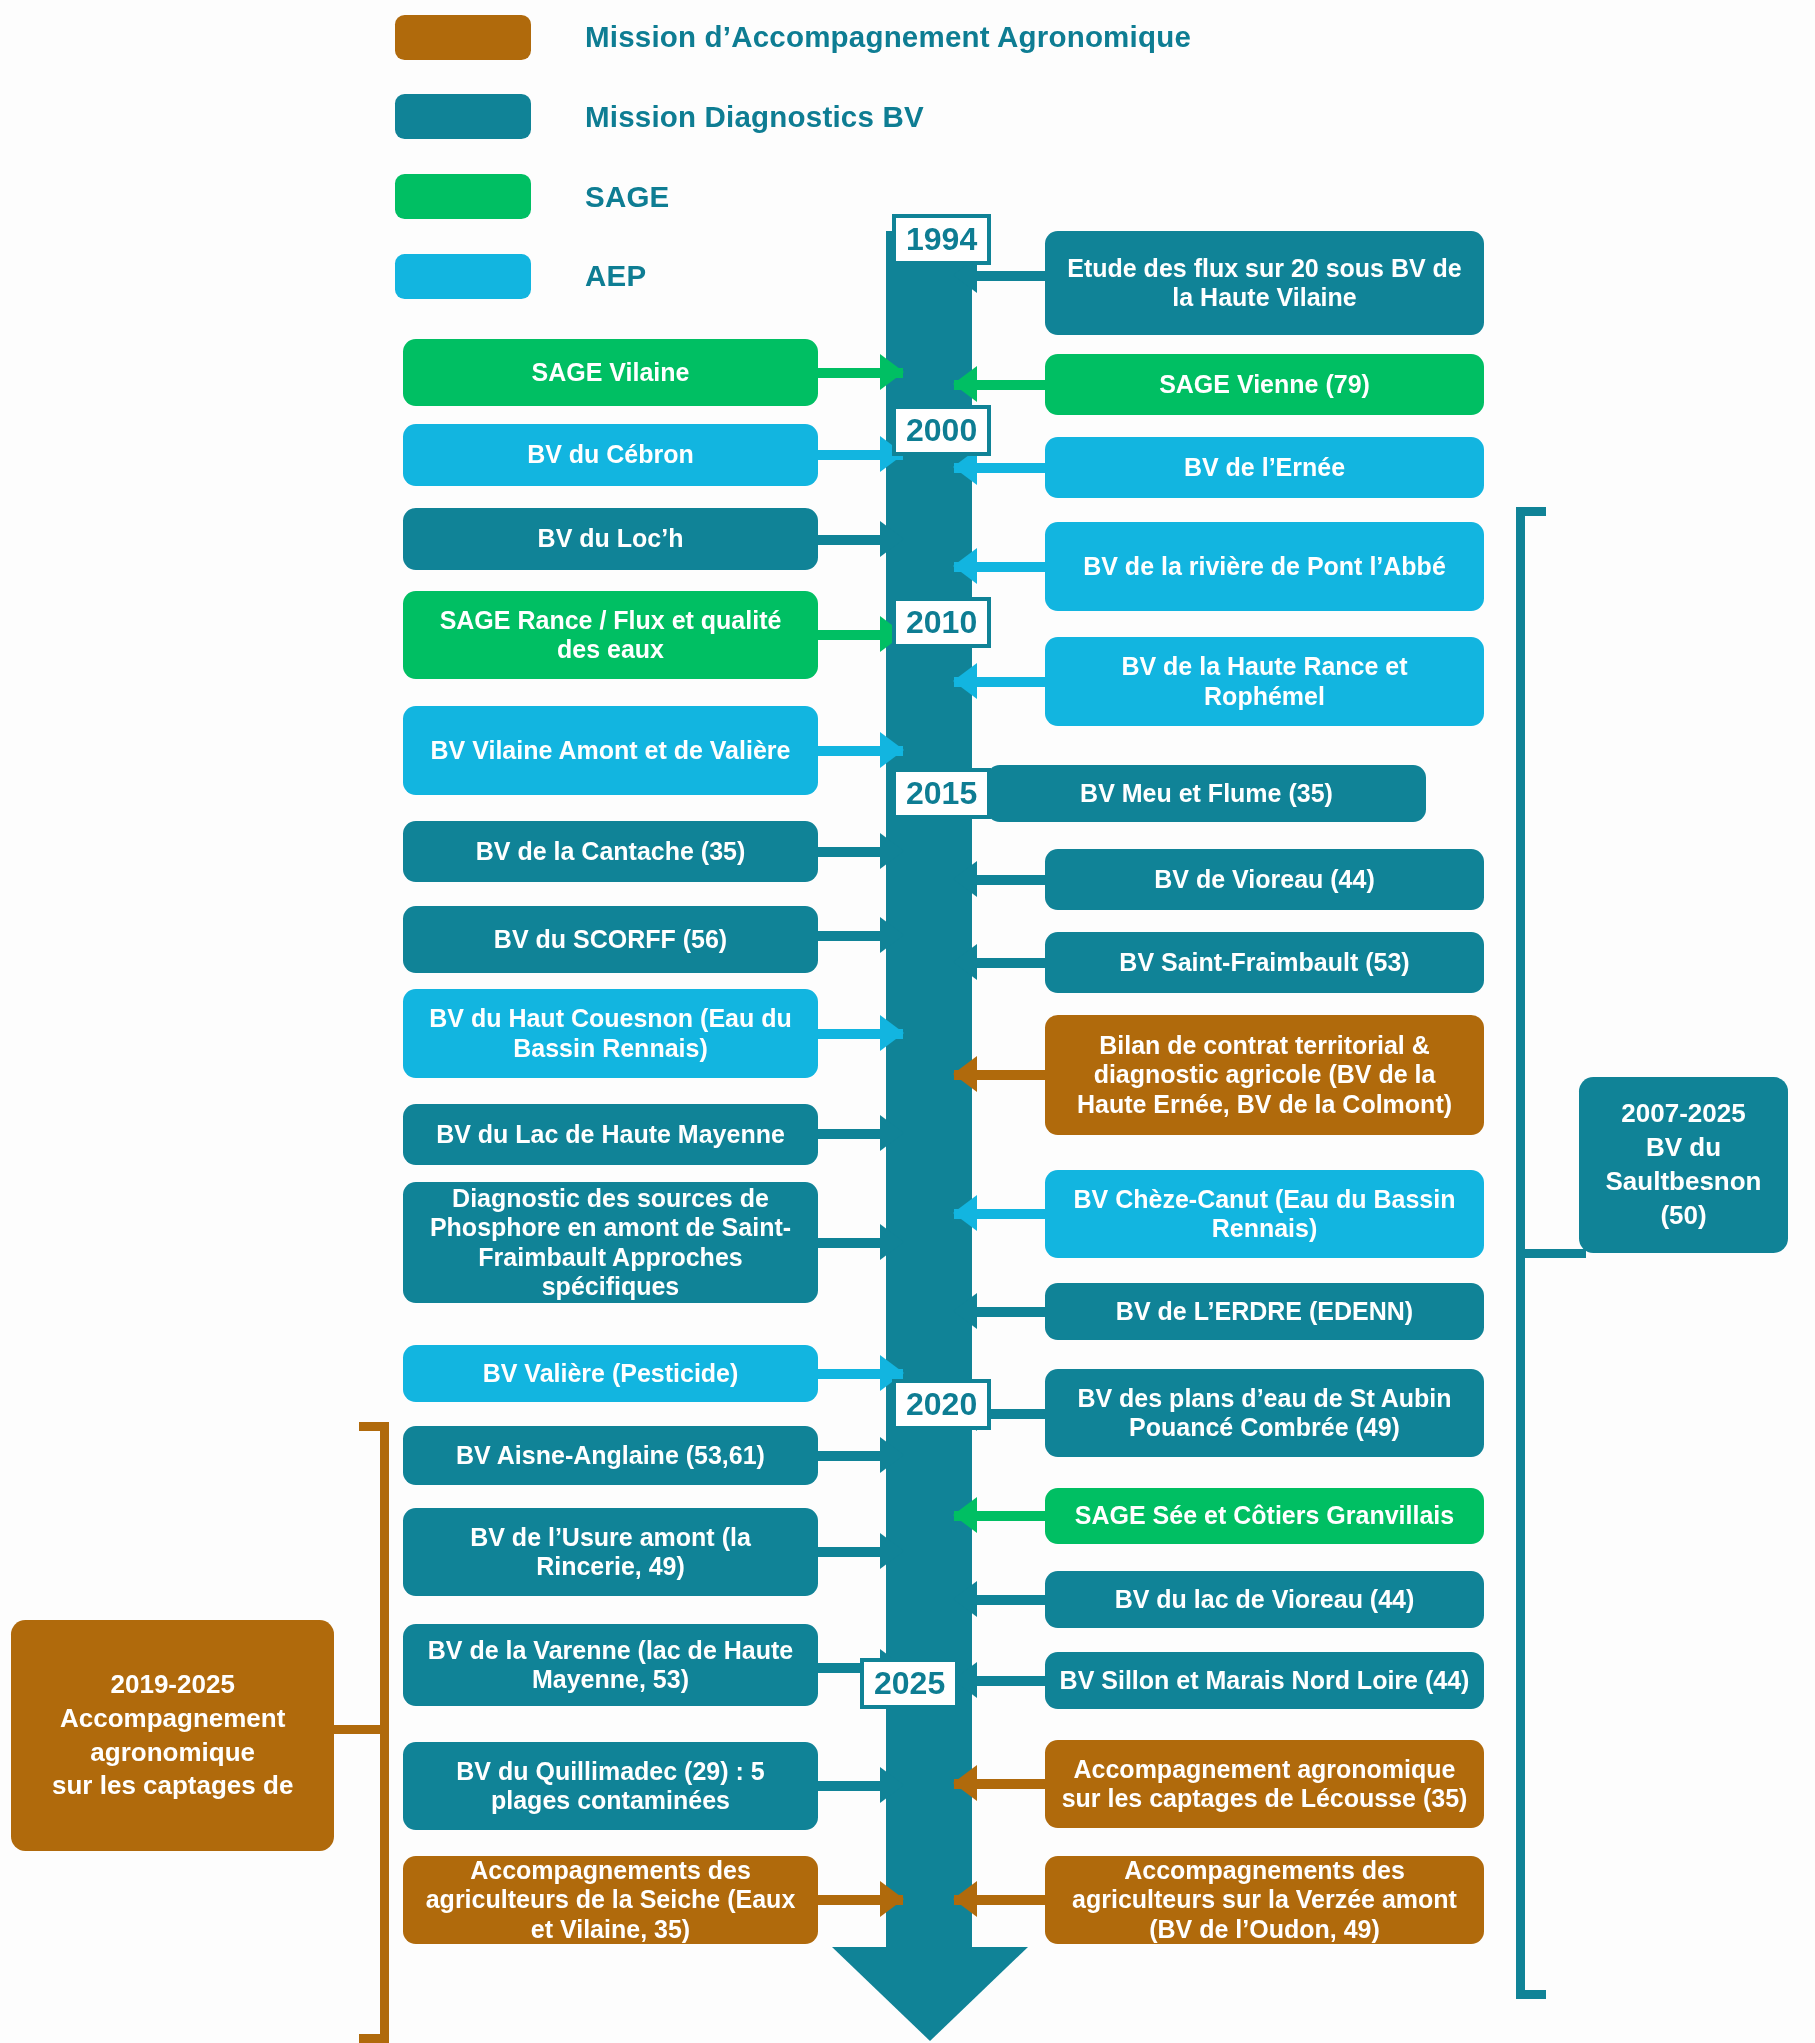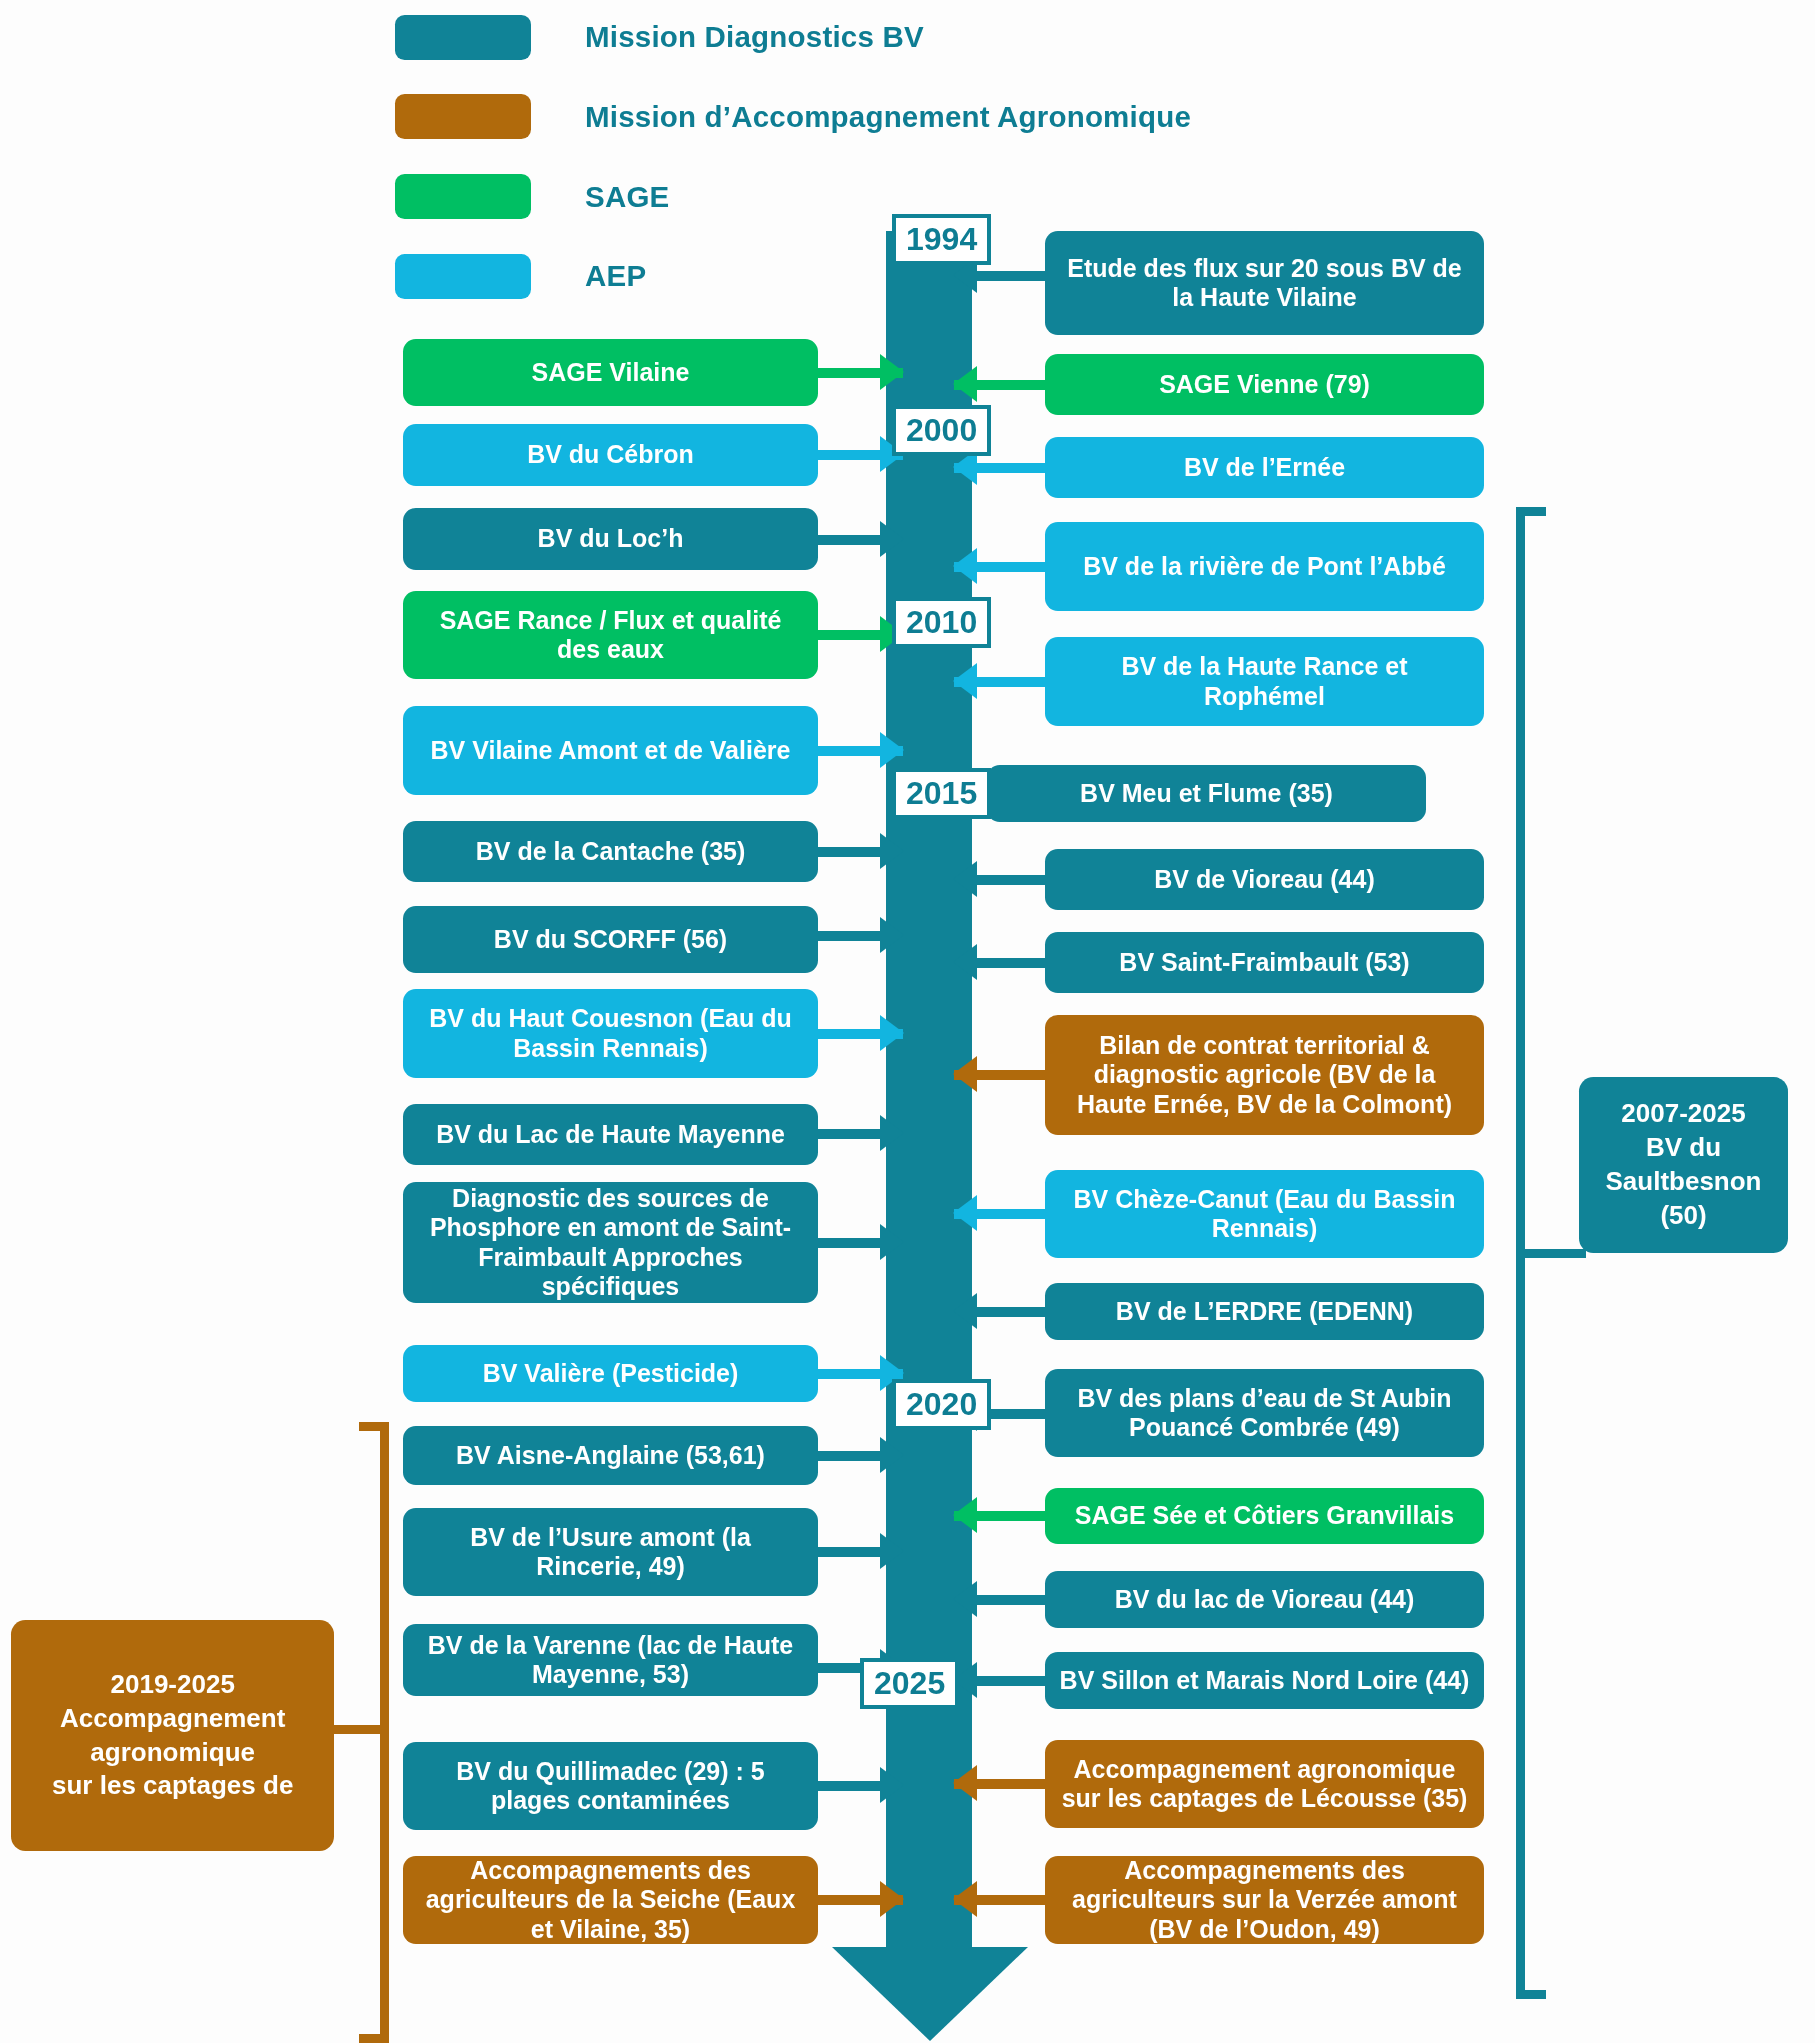--- a/index.html
+++ b/index.html
@@ -59,26 +59,26 @@
      box-sizing:border-box;
      font-family:"Liberation Sans Narrow","Liberation Sans",sans-serif;}
 </style>
 </head>
 <body>
 
 <div id="root">
 
   <div class="legend">
     <div class="legend-row">
+      <div class="legend-swatch c-agro"></div>
+      <div class="legend-label">Mission d’Accompagnement Agronomique</div>
+    </div>
+    <div class="legend-row">
       <div class="legend-swatch c-diag"></div>
       <div class="legend-label">Mission Diagnostics BV</div>
-    </div>
-    <div class="legend-row">
-      <div class="legend-swatch c-agro"></div>
-      <div class="legend-label">Mission d’Accompagnement Agronomique</div>
     </div>
     <div class="legend-row">
       <div class="legend-swatch c-sage"></div>
       <div class="legend-label">SAGE</div>
     </div>
     <div class="legend-row">
       <div class="legend-swatch c-aep"></div>
       <div class="legend-label">AEP</div>
     </div>
   </div>
@@ -175,21 +175,21 @@
         <div class="shaft" style="background: rgb(16, 131, 151);"></div>
         <div class="arrow-head ah-right" style="border-left-color: rgb(16, 131, 151);"></div>
       </div>
       <div class="box c-diag" style="top: 1508px; height: 88px; left: 403px; width: 415px;">
         <span>BV de l’Usure amont (la Rincerie, 49)</span>
       </div>
       <div class="conn" style="top: 1663px; left: 818px; width: 85px;">
         <div class="shaft" style="background: rgb(16, 131, 151);"></div>
         <div class="arrow-head ah-right" style="border-left-color: rgb(16, 131, 151);"></div>
       </div>
-      <div class="box c-diag" style="top: 1624px; height: 72px; left: 403px; width: 415px;">
+      <div class="box c-diag" style="top: 1624px; height: 82px; left: 403px; width: 415px;">
         <span>BV de la Varenne (lac de Haute Mayenne, 53)</span>
       </div>
       <div class="conn" style="top: 1781px; left: 818px; width: 85px;">
         <div class="shaft" style="background: rgb(16, 131, 151);"></div>
         <div class="arrow-head ah-right" style="border-left-color: rgb(16, 131, 151);"></div>
       </div>
       <div class="box c-diag" style="top: 1742px; height: 88px; left: 403px; width: 415px; justify-content: center;">
         <span>BV du Quillimadec (29) : 5 plages contaminées</span>
       </div>
       <div class="conn" style="top: 1895px; left: 818px; width: 85px;">

